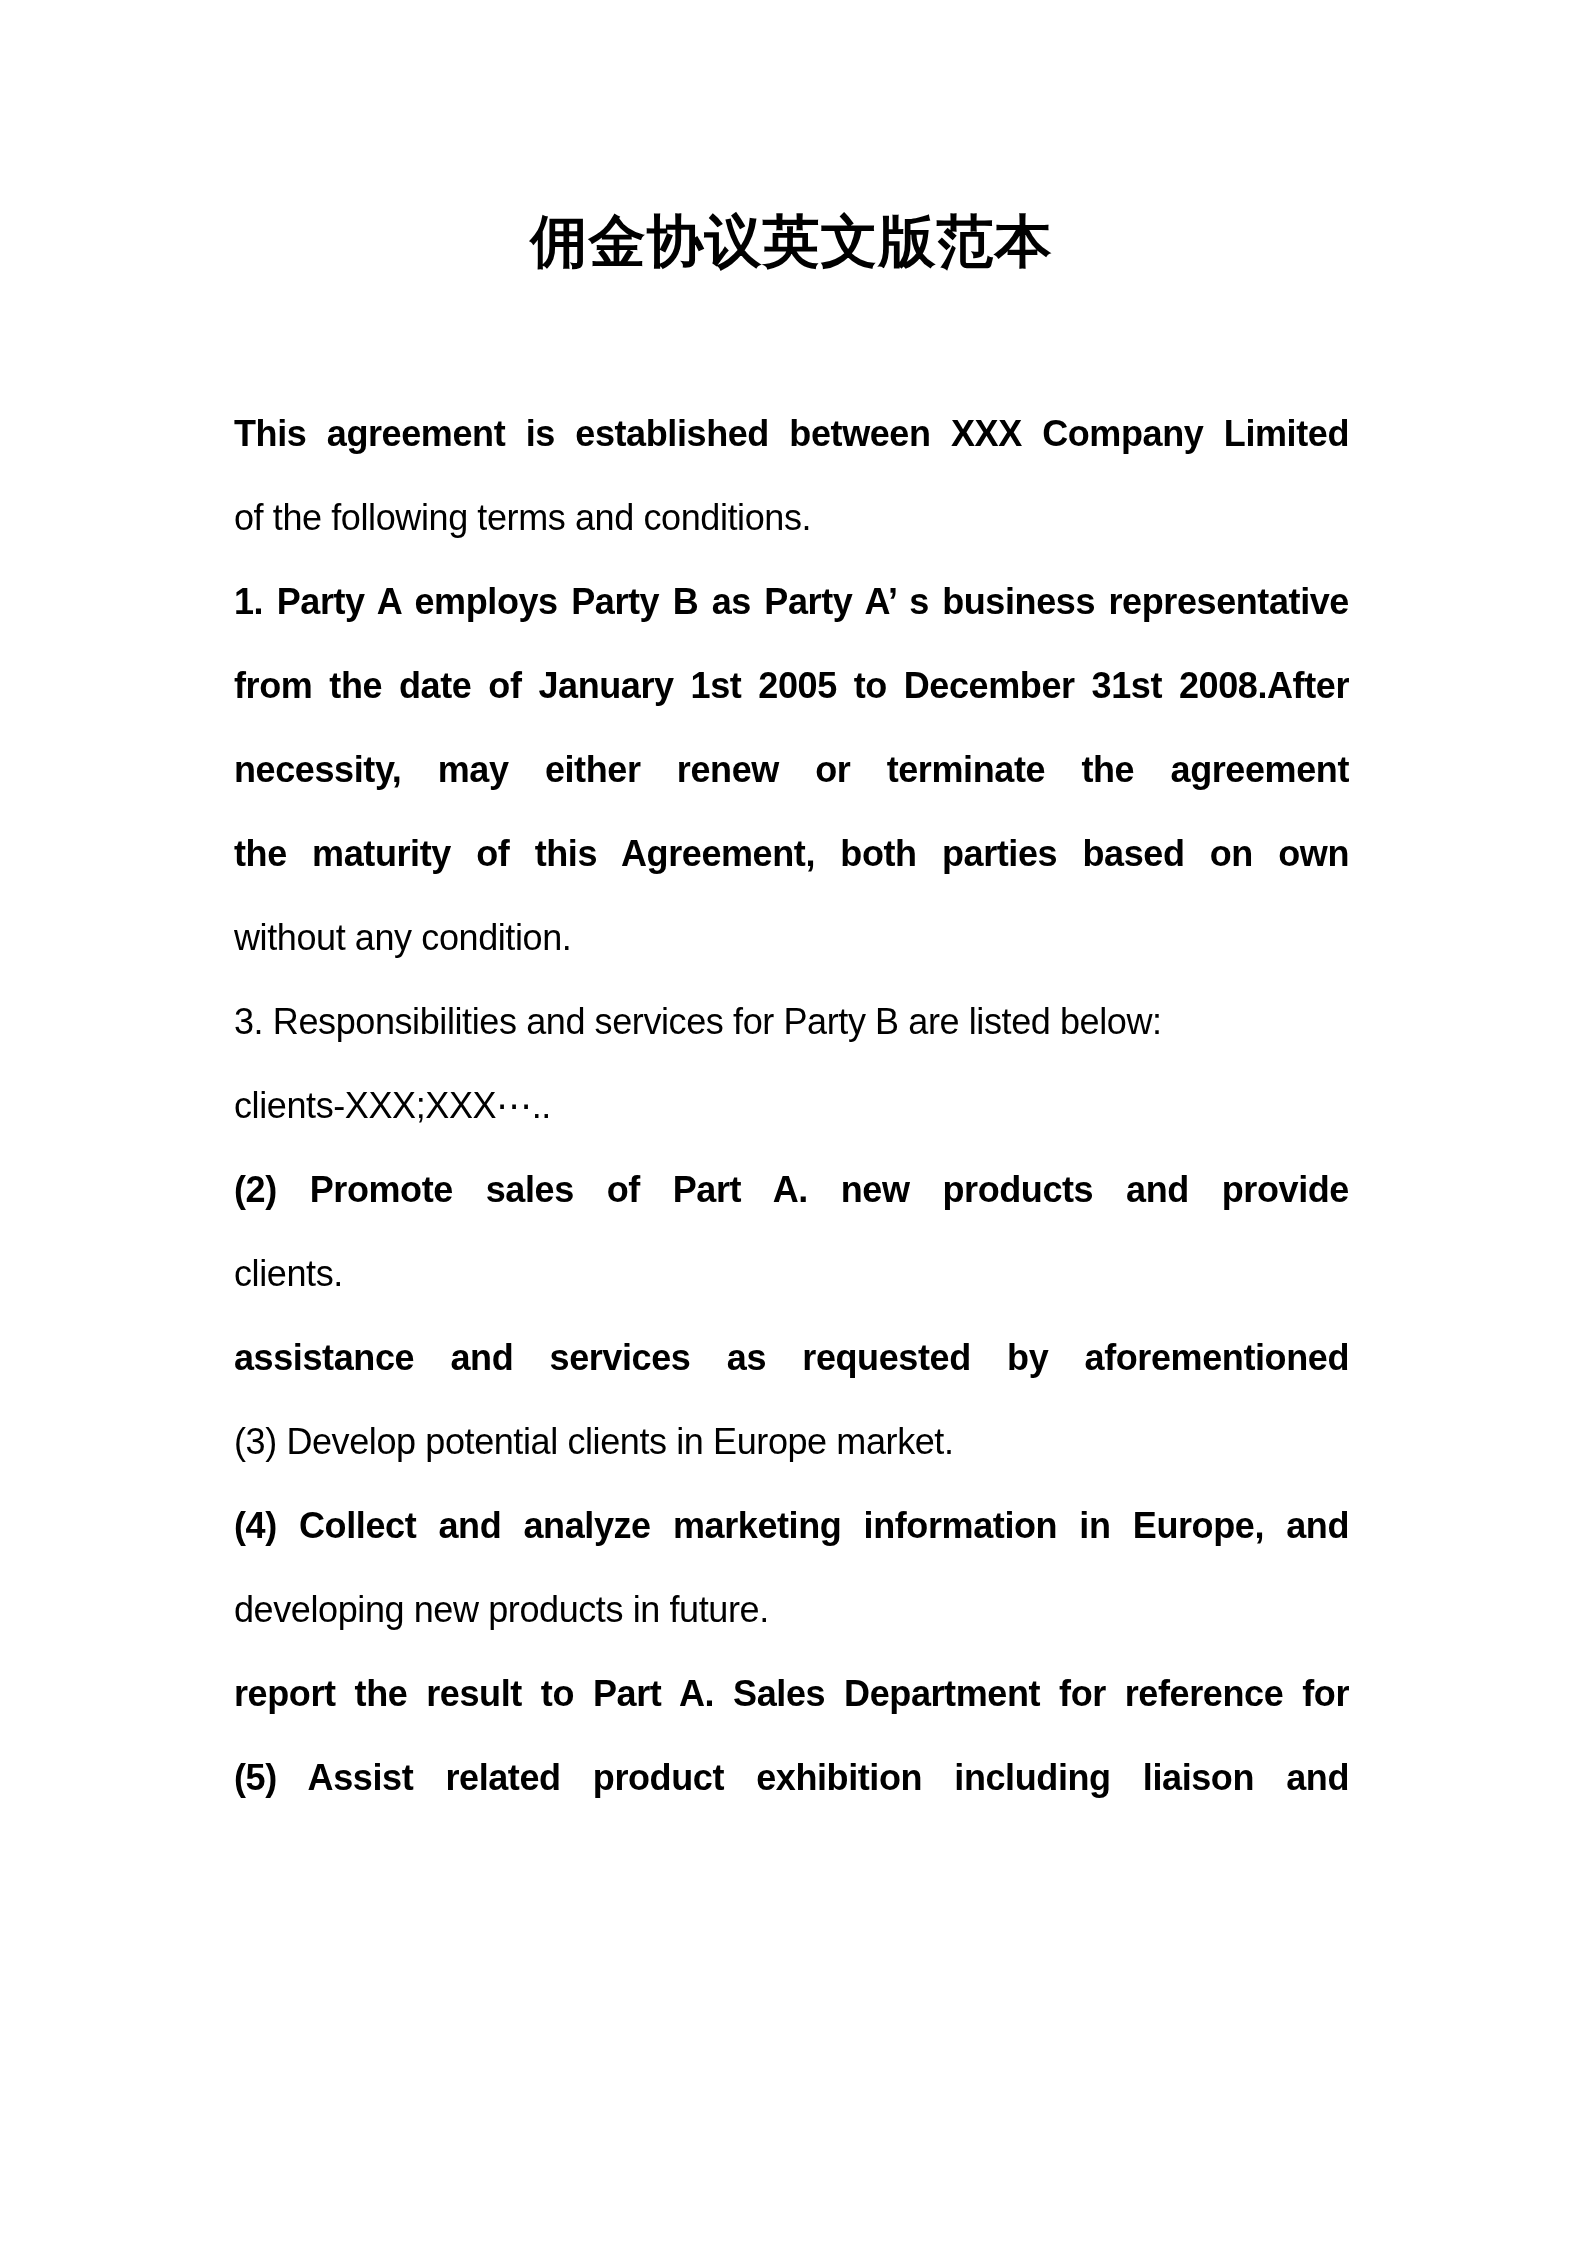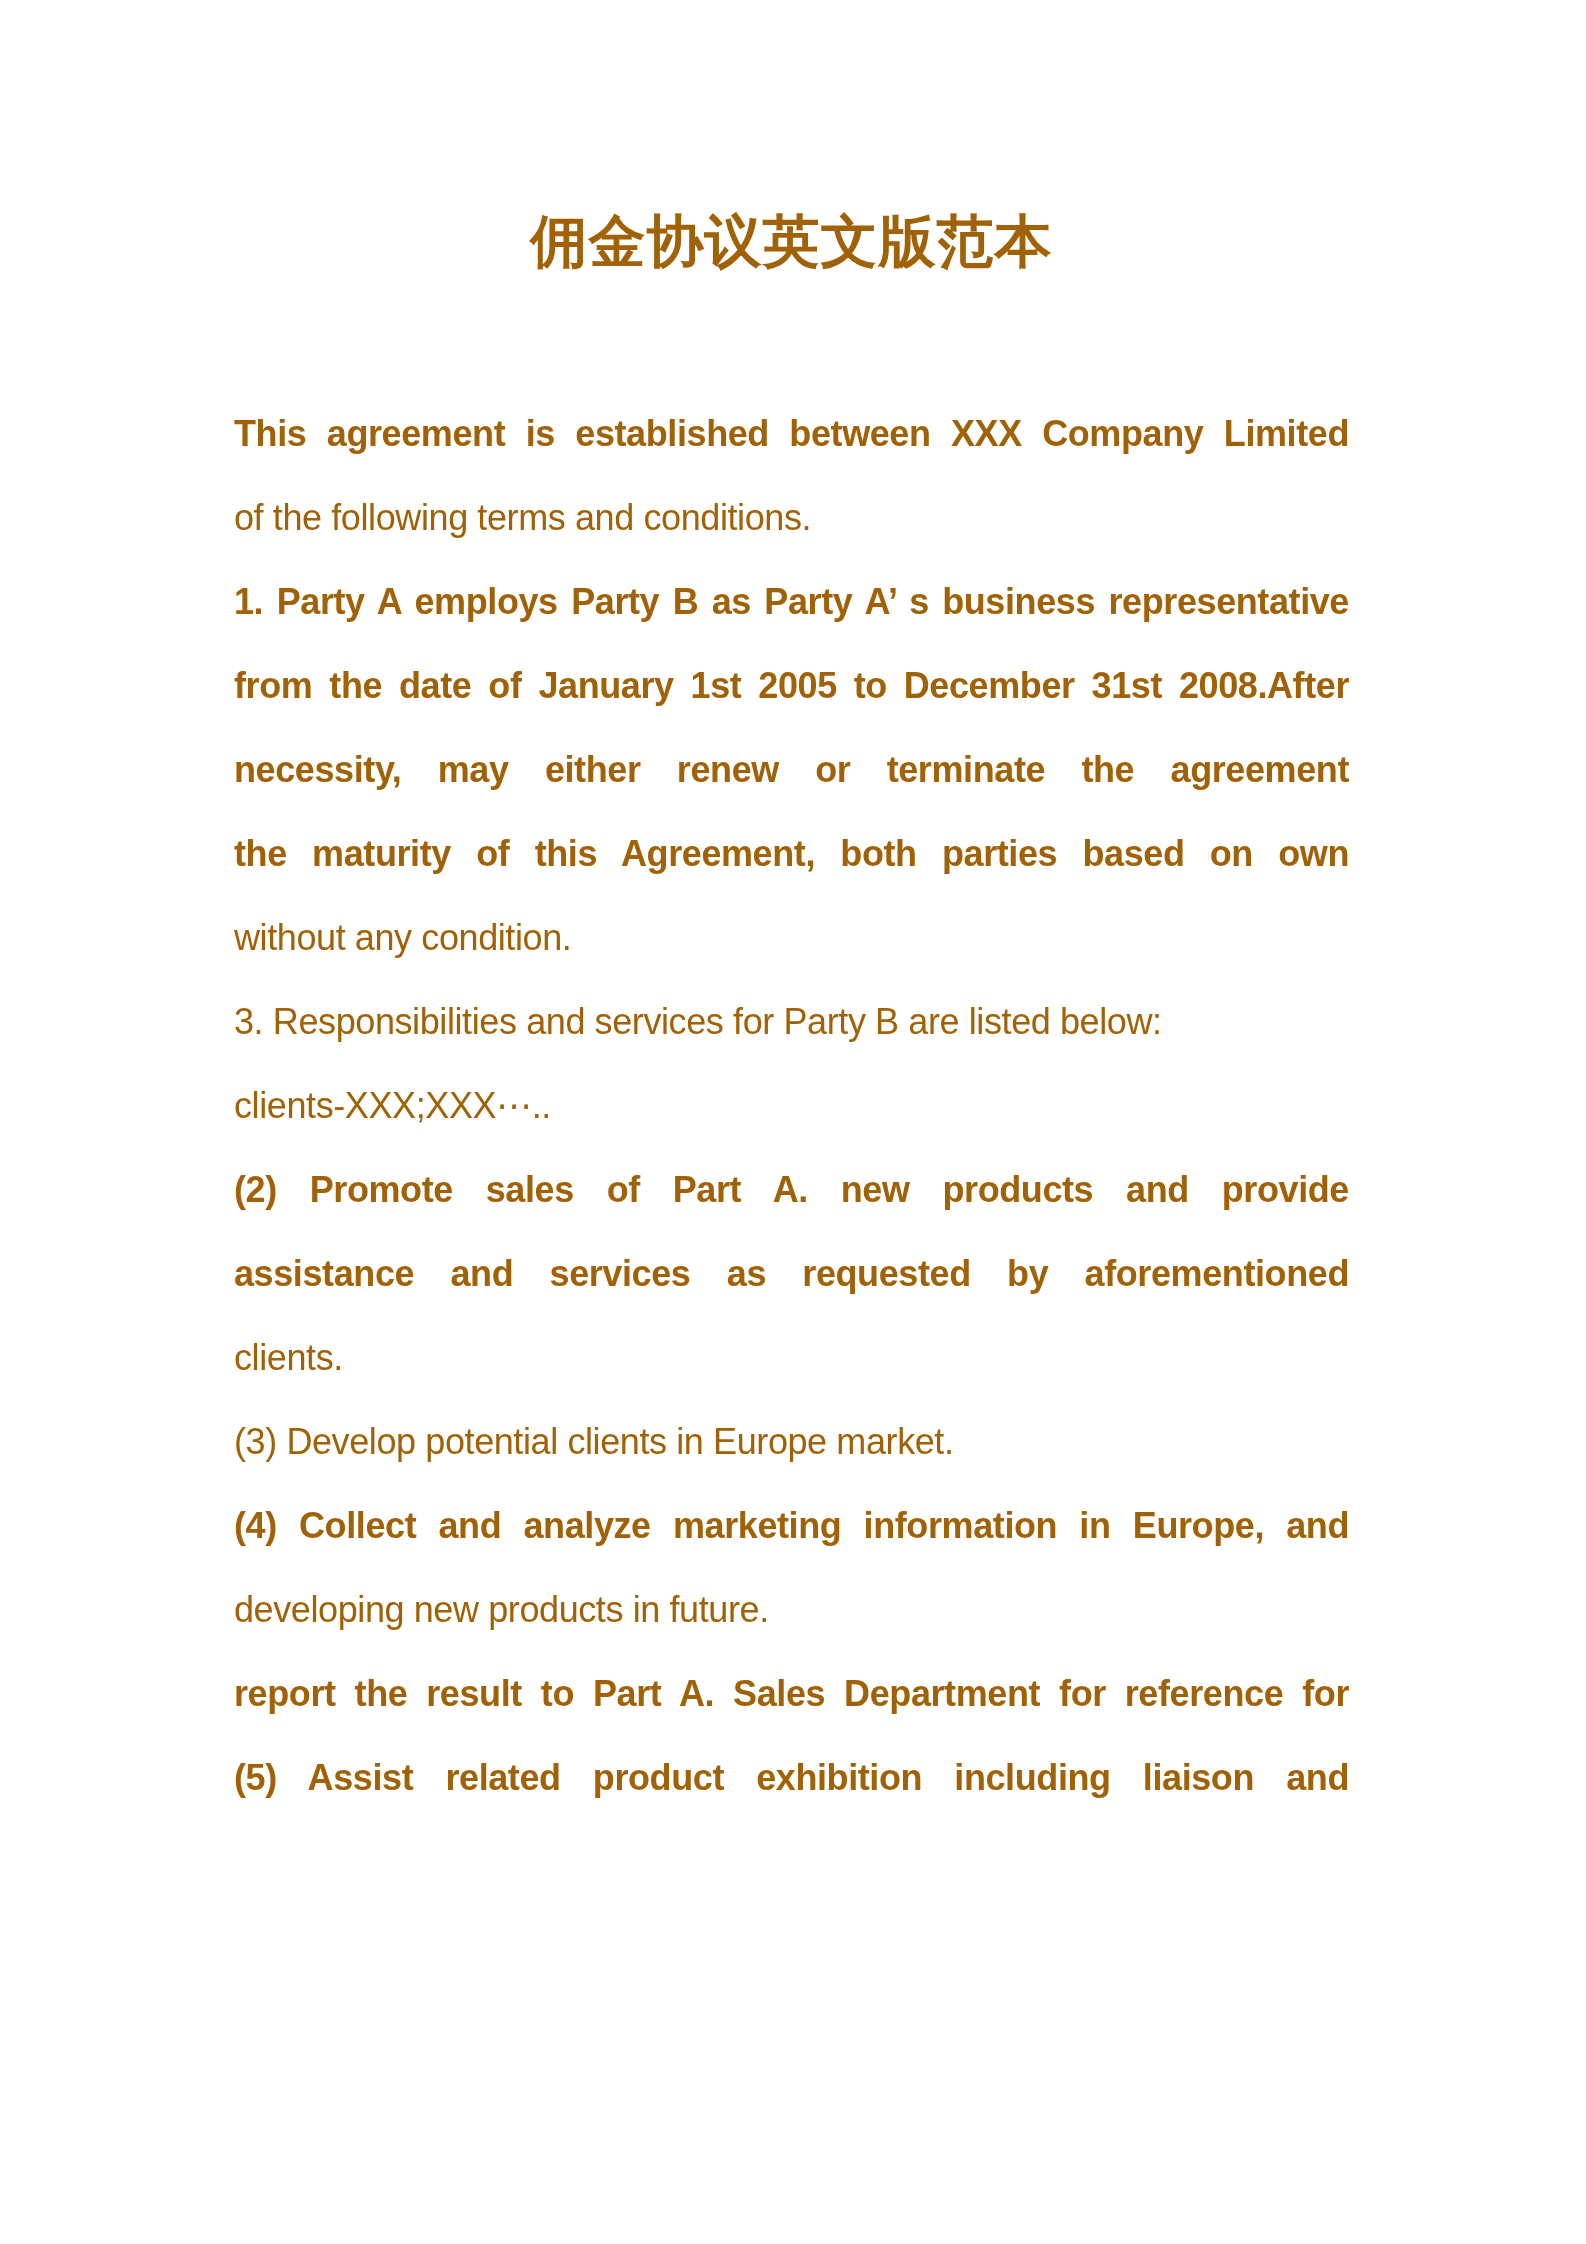--- a/index.html
+++ b/index.html
@@ -5,21 +5,21 @@
   html, body {
     margin: 0;
     padding: 0;
     background: #ffffff;
   }
   .page {
     position: relative;
     width: 1586px;
     height: 2244px;
     background: #ffffff;
-    color: #a16207;
+    color: #000000;
     font-family: "Liberation Sans", "DejaVu Sans", sans-serif;
     box-sizing: border-box;
     padding: 212px 237px 0 234px;
     overflow: hidden;
   }
   .doc-title {
     margin: 0;
     font-size: 57px;
     line-height: 58px;
     font-weight: 700;
@@ -54,21 +54,21 @@
     <div class="doc-line just">This agreement is established between XXX Company Limited</div>
     <div class="doc-line">of the following terms and conditions.</div>
     <div class="doc-line just">1. Party A employs Party B as Party A’ s business representative</div>
     <div class="doc-line just">from the date of January 1st 2005 to December 31st 2008.After</div>
     <div class="doc-line just">necessity, may either renew or terminate the agreement</div>
     <div class="doc-line just">the maturity of this Agreement, both parties based on own</div>
     <div class="doc-line">without any condition.</div>
     <div class="doc-line">3. Responsibilities and services for Party B are listed below:</div>
     <div class="doc-line">clients-XXX;XXX⋯..</div>
     <div class="doc-line just">(2) Promote sales of Part A. new products and provide</div>
+    <div class="doc-line">clients.</div>
     <div class="doc-line just">assistance and services as requested by aforementioned</div>
-    <div class="doc-line">clients.</div>
     <div class="doc-line">(3) Develop potential clients in Europe market.</div>
     <div class="doc-line just">(4) Collect and analyze marketing information in Europe, and</div>
     <div class="doc-line">developing new products in future.</div>
     <div class="doc-line just">report the result to Part A. Sales Department for reference for</div>
     <div class="doc-line just">(5) Assist related product exhibition including liaison and</div>
   </div>
 </div>
 
 </body></html>

